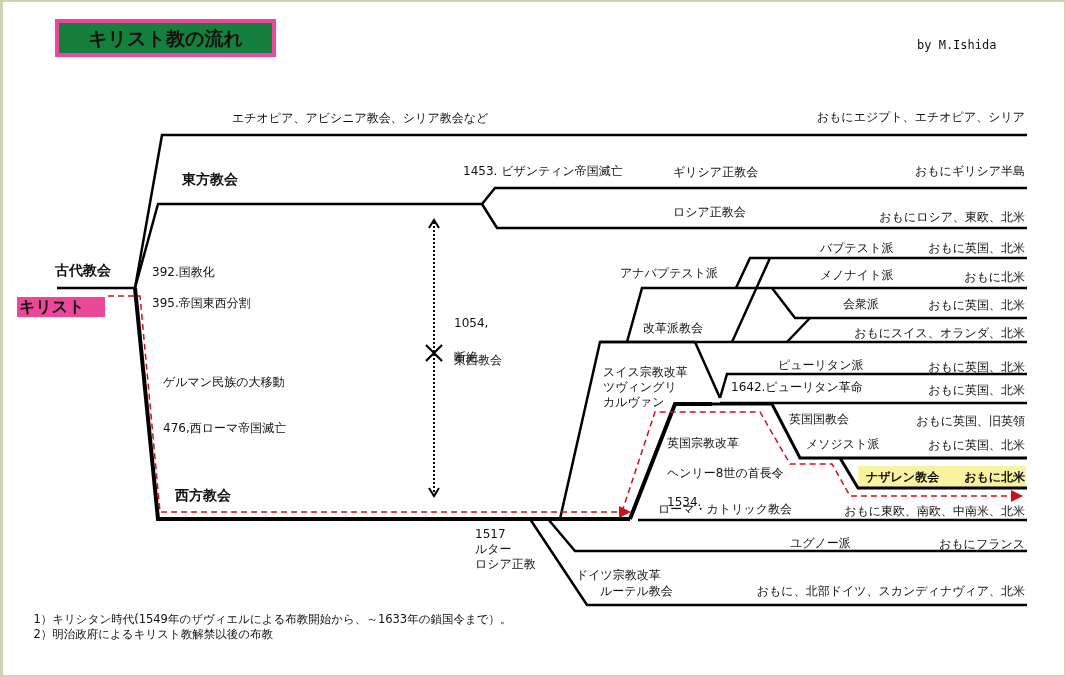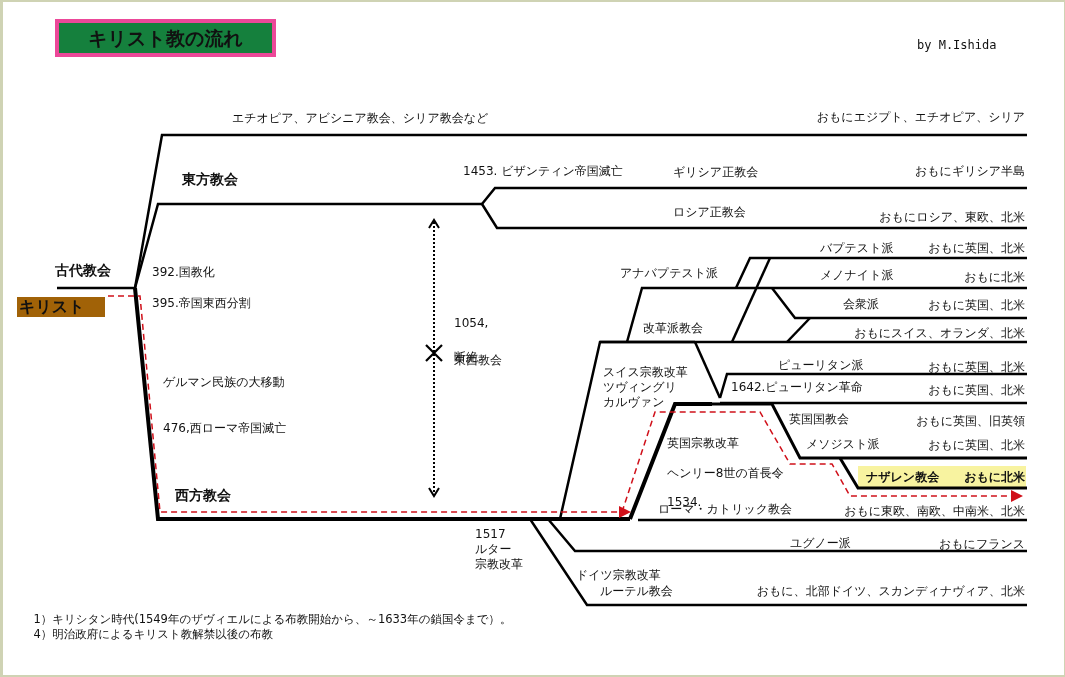--- a/index.html
+++ b/index.html
@@ -6,21 +6,21 @@
   body { width:1065px; height:677px; background:#ffffff; position:relative; overflow:hidden;
          font-family:"DejaVu Sans", "Liberation Sans", sans-serif; color:#111; }
   .frame { position:absolute; left:0; top:0; width:1061px; height:673px;
            border-left:3px solid #cfd3b4; border-top:2px solid #cfd3b4; border-right:2px solid #cfd3b4; border-bottom:2px solid #cfd3b4; }
   .title-box { position:absolute; left:55px; top:19px; width:213px; height:30px; background:#15803d;
                border:4px solid #ec4899; font-size:19px; font-weight:bold; text-align:center; line-height:30px; }
   .author { position:absolute; left:917px; top:38px; font-size:12px; font-family:"DejaVu Sans Mono","Liberation Mono",monospace; }
   svg.lines { position:absolute; left:0; top:0; }
   .t { position:absolute; font-size:12px; white-space:nowrap; line-height:15px; }
   .tb { position:absolute; font-size:14px; font-weight:bold; white-space:nowrap; }
-  .kirisuto { position:absolute; left:17px; top:297px; width:86px; height:20px; background:#a16207;
+  .kirisuto { position:absolute; left:17px; top:297px; width:86px; height:20px; background:#ec4899;
               font-size:16px; font-weight:bold; line-height:20px; padding-left:2px; }
   .naz { position:absolute; left:858px; top:466px; width:168px; height:22px; background:#f8f3a0; }
   .notes { position:absolute; left:22px; top:612px; font-size:11.5px; line-height:15px; white-space:nowrap; }
   .notes div { white-space:nowrap; }
 </style>
 </head>
 <body>
 
 <div class="frame"></div>
 <div class="title-box">キリスト教の流れ</div>
@@ -95,21 +95,21 @@
 <div class="t" style="left:152px;top:265px;">392.国教化</div>
 <div class="t" style="left:152px;top:288px;margin-top:8px;">395.帝国東西分割</div>
 <div class="t" style="left:163px;top:375px;">ゲルマン民族の大移動</div>
 <div class="t" style="left:163px;top:421px;">476,西ローマ帝国滅亡</div>
 <div class="t" style="left:454px;top:316px;">1054,</div>
 <div class="t" style="left:454px;top:333px;margin-top:20px;">東西教会</div>
 <div class="t" style="left:454px;top:350px;">断絶</div>
 <div class="t" style="left:451px;top:164px;margin-left:12px;">1453. ビザンティン帝国滅亡</div>
 <div class="t" style="left:475px;top:527px;">1517</div>
 <div class="t" style="left:475px;top:542px;">ルター</div>
-<div class="t" style="left:475px;top:557px;">宗教改革</div>
+<div class="t" style="left:475px;top:557px;">ロシア正教</div>
 <div class="t" style="left:603px;top:365px;">スイス宗教改革</div>
 <div class="t" style="left:603px;top:380px;">ツヴィングリ</div>
 <div class="t" style="left:603px;top:395px;">カルヴァン</div>
 <div class="t" style="left:667px;top:436px;">英国宗教改革</div>
 <div class="t" style="left:667px;top:451px;margin-top:44px;">1534.</div>
 <div class="t" style="left:667px;top:466px;">ヘンリー8世の首長令</div>
 <div class="t" style="left:576px;top:568px;">ドイツ宗教改革</div>
 <div class="t" style="left:731px;top:380px;">1642.ピューリタン革命</div>
 <div class="t" style="left:620px;top:266px;">アナバプテスト派</div>
 <div class="t" style="left:643px;top:321px;text-align:center;">改革派教会</div>
@@ -138,14 +138,14 @@
 <div class="t" style="right:40px;top:383px;">おもに英国、北米</div>
 <div class="t" style="right:40px;top:414px;">おもに英国、旧英領</div>
 <div class="t" style="right:40px;top:438px;">おもに英国、北米</div>
 <div class="t" style="right:40px;top:470px;font-weight:bold;">おもに北米</div>
 <div class="t" style="right:40px;top:504px;">おもに東欧、南欧、中南米、北米</div>
 <div class="t" style="right:40px;top:537px;">おもにフランス</div>
 <div class="t" style="right:40px;top:584px;">おもに、北部ドイツ、スカンディナヴィア、北米</div>
 
 <div class="notes">
   <div>　1）キリシタン時代(1549年のザヴィエルによる布教開始から、～1633年の鎖国令まで）。</div>
-  <div>　4）明治政府によるキリスト教解禁以後の布教</div>
+  <div>　2）明治政府によるキリスト教解禁以後の布教</div>
 </div>
 
 </body></html>

